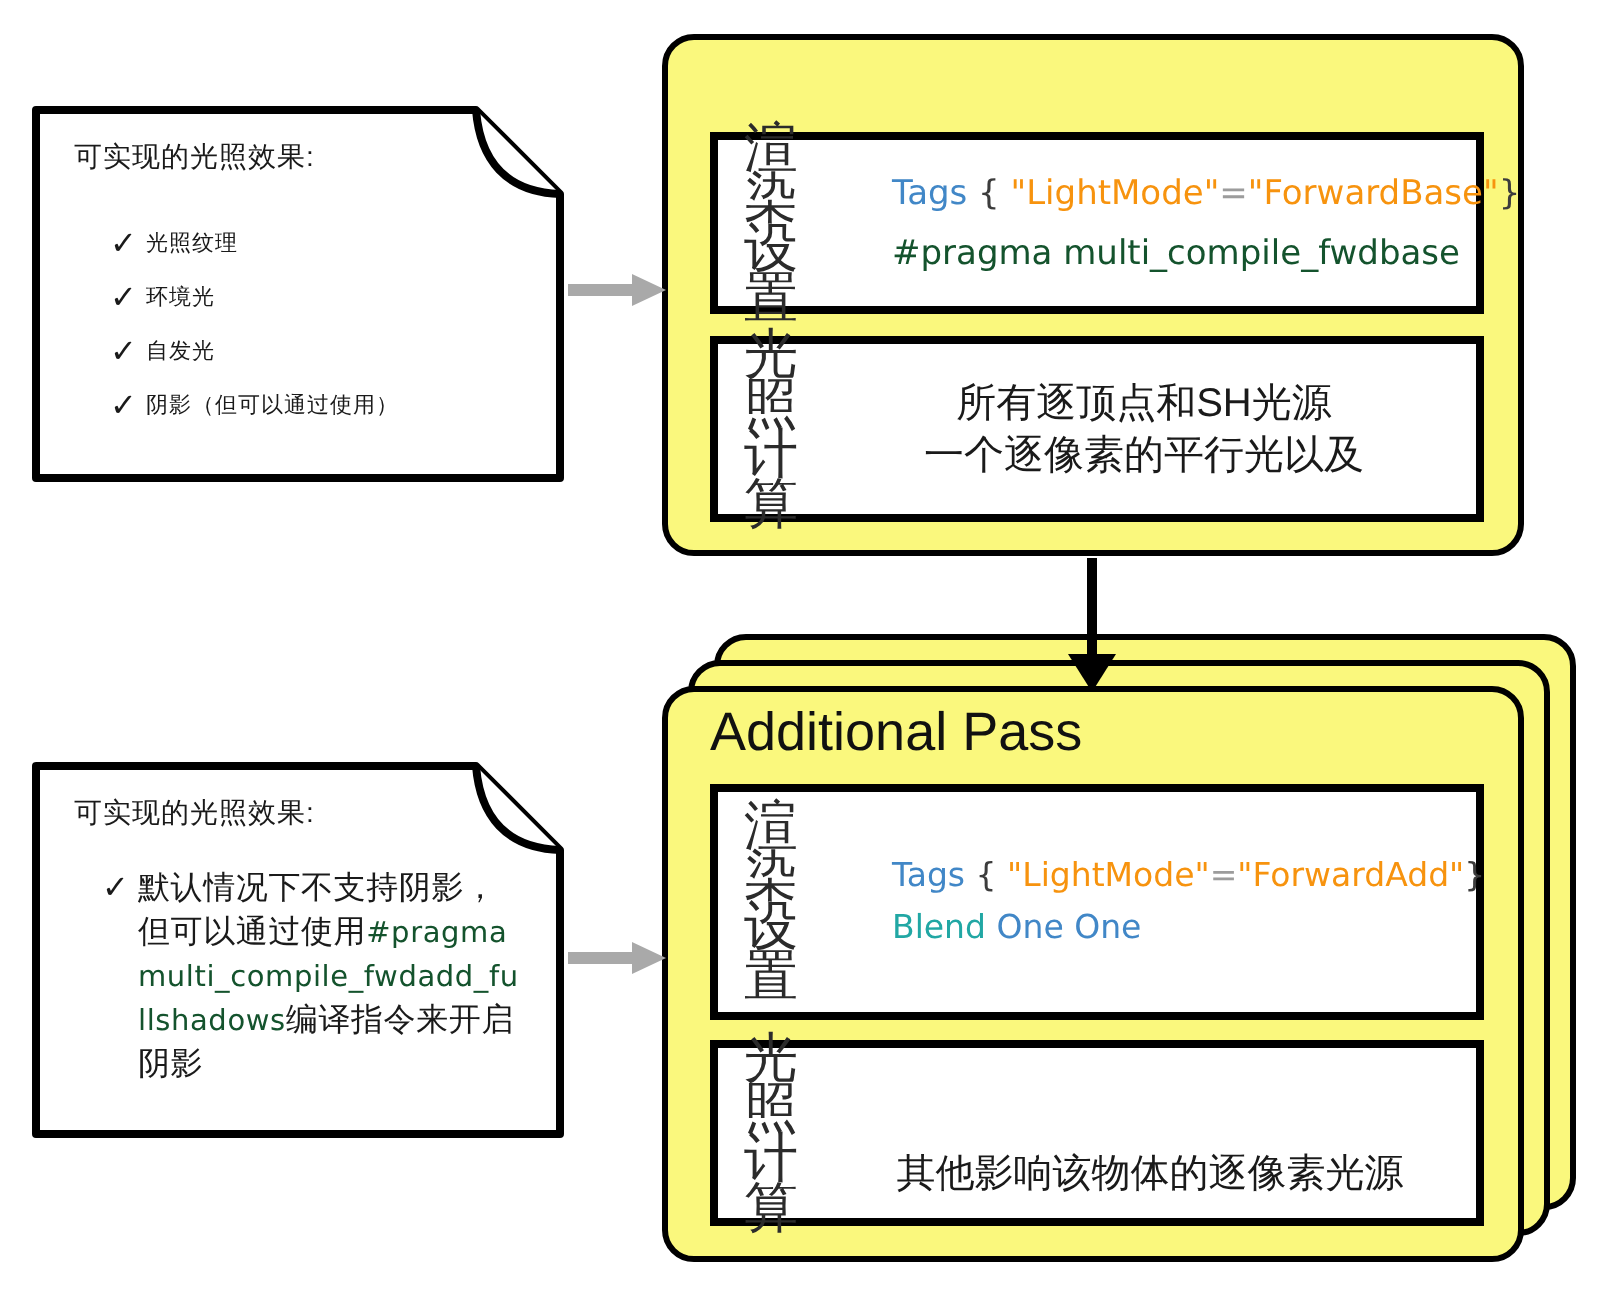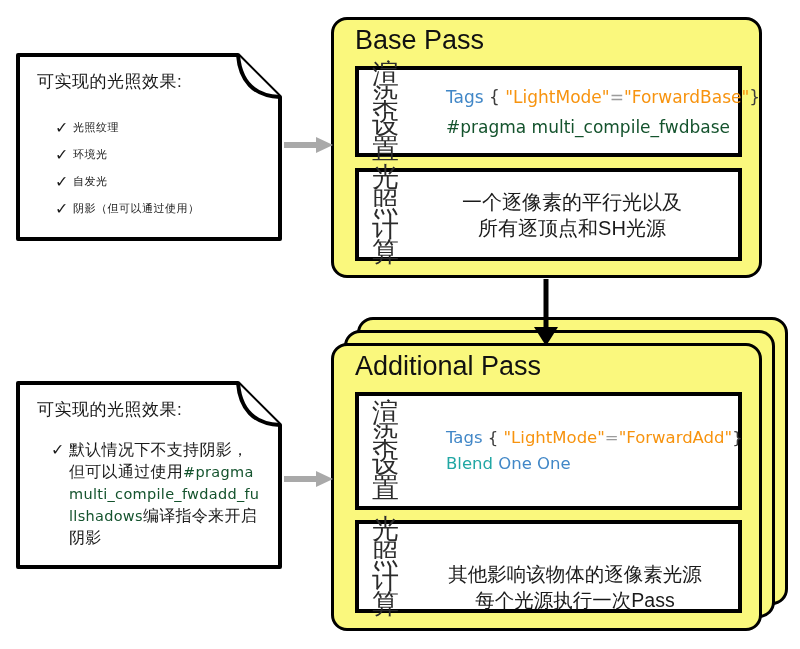--- a/index.html
+++ b/index.html
@@ -3,21 +3,21 @@
 <meta charset="utf-8">
 <style>
   html,body{margin:0;padding:0;background:#ffffff;}
   .canvas{position:relative;width:800px;height:649px;background:#ffffff;overflow:hidden;
           font-family:"Liberation Sans",sans-serif;color:#1a1a1a;}
 
   
   .note{position:absolute;width:268px;height:190px;}
   .note svg{position:absolute;left:0;top:0;}
   .note-content{position:absolute;left:22px;top:18px;right:14px;}
-  .note-title{font-size:17px;letter-spacing:.5px;}
+  .note-title{font-size:14px;letter-spacing:.5px;}
   .note-list{margin-top:21px;}
   .note-row{display:flex;align-items:flex-start;line-height:27px;}
   .check{width:18px;margin-left:18px;font-size:16px;flex:none;}
   .note-item{font-size:11px;letter-spacing:.5px;}
   .note-para{font-size:16px;line-height:22px;width:192px;letter-spacing:.3px;}
   .note-para .code-mag{font-family:"DejaVu Sans",sans-serif;font-size:14.5px;word-break:break-all;}
 
   
   .pass{position:absolute;width:431px;height:261px;background:#FAF87D;border:3px solid #000;
         border-radius:16px;box-sizing:border-box;}
@@ -72,41 +72,40 @@
         </div>
         <div class="note-row">
           <span class="check">✓</span>
           <span class="note-item">阴影（但可以通过使用）</span>
         </div>
       </div>
     </div>
   </div>
 
   <div class="pass" style="left:331px;top:17px;">
-    <div class="pass-title">Base Pass</div>
 
     <div class="wbox" style="top:46px;height:91px;">
       <div class="wlabel">
         <div>渲染</div>
         <div>设置</div>
       </div>
       <div class="wcode" style="line-height:30px;">
         <div><span class="code-blue">Tags</span><span class="code-dark"> { </span><span class="code-orange">"LightMode"</span><span class="code-eq">=</span><span class="code-orange">"ForwardBase"</span><span class="code-dark">}</span></div>
         <div class="code-mag">#pragma multi_compile_fwdbase</div>
       </div>
     </div>
 
     <div class="wbox" style="top:148px;height:93px;">
       <div class="wlabel">
         <div>光照</div>
         <div>计算</div>
       </div>
       <div class="wcontent">
+        <div>所有逐顶点和SH光源</div>
         <div>一个逐像素的平行光以及</div>
-        <div>所有逐顶点和SH光源</div>
       </div>
     </div>
   </div>
 
   <div class="stack">
     <div class="layer back"></div>
     <div class="layer mid"></div>
     <div class="layer front">
       <div class="pass-title">Additional Pass</div>
 
@@ -121,21 +120,20 @@
         </div>
       </div>
 
       <div class="wbox" style="top:174px;height:93px;">
         <div class="wlabel">
           <div>光照</div>
           <div>计算</div>
         </div>
         <div class="wcontent" style="font-size:19.5px;padding-right:8px;margin-top:40px;">
           <div>其他影响该物体的逐像素光源</div>
-          <div>每个光源执行一次Pass</div>
         </div>
       </div>
     </div>
   </div>
 
   <div class="note" style="left:15px;top:380px;">
     <svg width="268" height="190" viewBox="0 0 268 190">
       <path d="M3,3 L223,3 L265,45 L265,187 L3,187 Z" fill="#ffffff" stroke="#000" stroke-width="4" stroke-linejoin="round"></path>
       <path d="M223,3 C225,28 238,44 265,45" fill="#ffffff" stroke="#000" stroke-width="4"></path>
     </svg>

